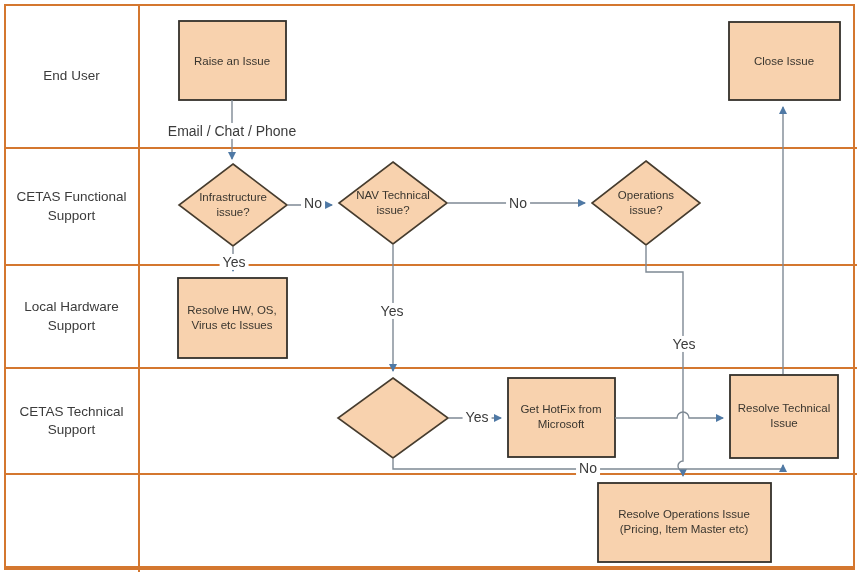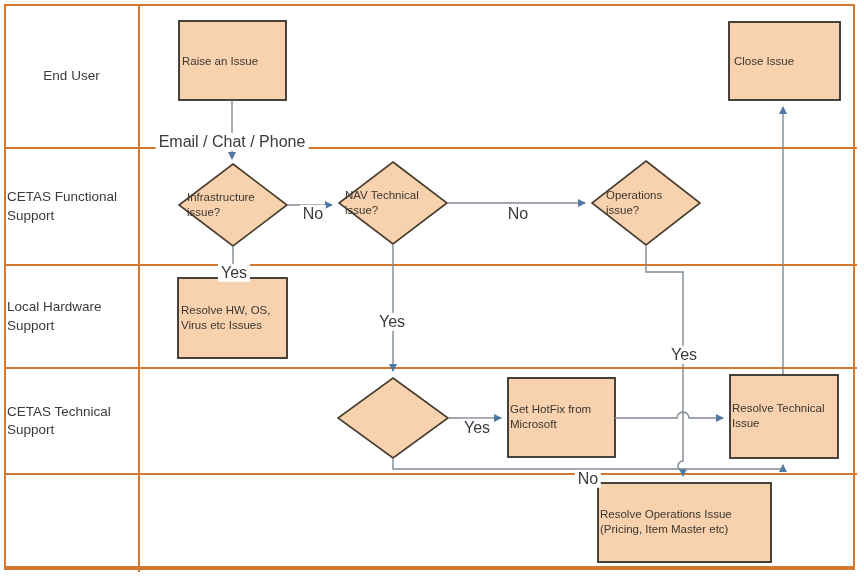--- a/index.html
+++ b/index.html
@@ -17,30 +17,30 @@
     overflow:hidden;
   }
   .frame{
     position:absolute;left:4px;top:4px;width:851px;height:566px;
     border:2px solid var(--orange);border-bottom-width:4px;box-sizing:border-box;
   }
   .hline{position:absolute;left:4px;width:853px;height:2px;background:var(--orange);}
   .vline{position:absolute;top:4px;left:138px;width:2px;height:568px;background:var(--orange);}
   .lane-label{
     position:absolute;left:7px;width:129px;display:flex;align-items:center;justify-content:center;
-    text-align:left;font-size:13.5px;line-height:1.35;color:#3b3b3b;
+    text-align:center;font-size:13.5px;line-height:1.35;color:#3b3b3b;
   }
   svg.overlay{position:absolute;left:0;top:0;width:864px;height:580px;}
   .node-label{
-    position:absolute;transform:translate(-50%,-50%);
+    position:absolute;transform:translate(-50%,-50%);text-align:center;
     font-size:11.5px;line-height:1.3;white-space:pre-line;color:var(--text);
   }
   .edge-label{
-    position:absolute;transform:translate(-50%,-50%);font-size:16px;color:#3b3b3b;
-    background:#fff;padding:0 3px;line-height:1.15;white-space:nowrap;margin-top:11px;
+    position:absolute;transform:translate(-50%,-50%);font-size:14px;color:#3b3b3b;
+    background:#fff;padding:0 3px;line-height:1.15;white-space:nowrap;
   }
 </style>
 </head>
 <body>
 
 <div class="canvas">
 
   <div class="frame"></div>
   <div class="hline" style="top:147px"></div>
   <div class="hline" style="top:264px"></div>

